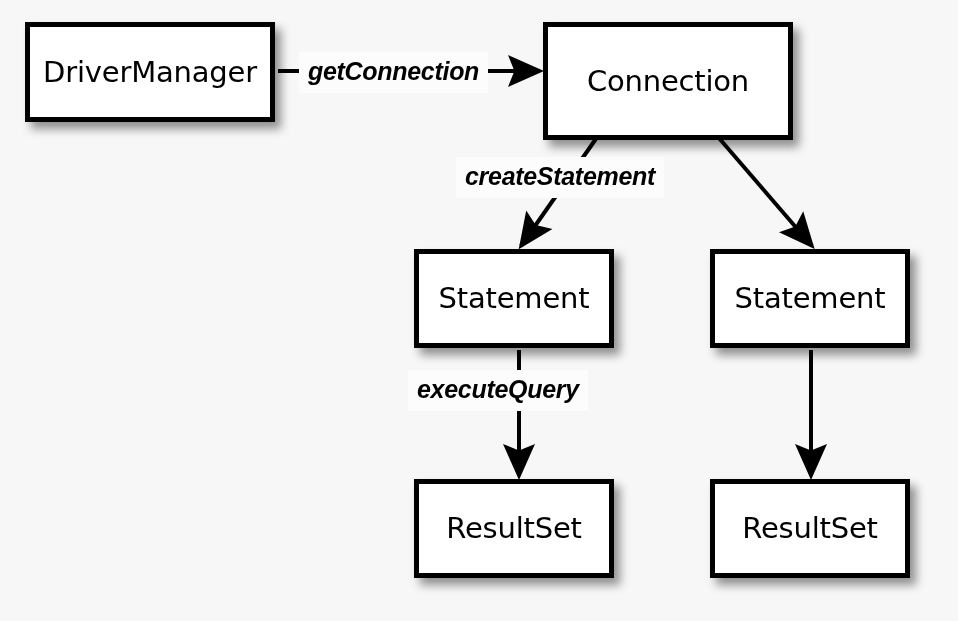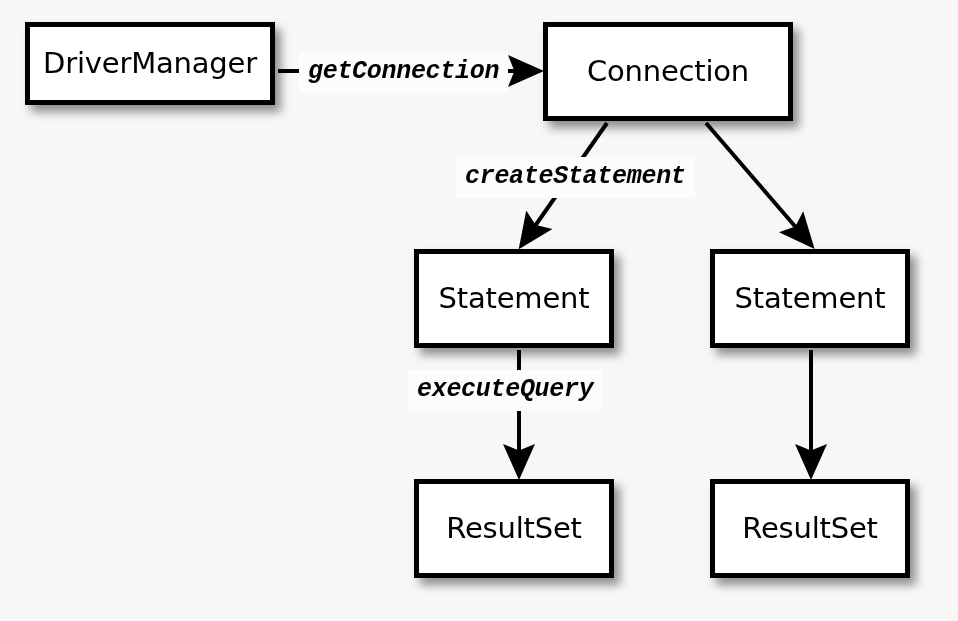--- a/index.html
+++ b/index.html
@@ -44,33 +44,33 @@
     font-weight: 400;
     letter-spacing: -0.2px;
     color: #000000;
     white-space: nowrap;
     line-height: 1;
   }
   .edge-label {
     position: absolute;
     background: #fcfcfc;
     color: #000000;
-    font-family: Liberation Mono, monospace;
+    font-family: Liberation Sans, sans-serif;
     font-style: italic;
     font-weight: 700;
     font-size: 25px;
     letter-spacing: -0.3px;
     line-height: 1;
     white-space: nowrap;
     padding: 7px 9px 9px 9px;
     z-index: 4;
   }
   
-  #node-drivermanager { left: 25px;  top: 22px;  width: 250px; height: 83px; }
-  #node-connection    { left: 543px; top: 22px;  width: 250px; height: 99px; }
+  #node-drivermanager { left: 25px;  top: 22px;  width: 250px; height: 100px; }
+  #node-connection    { left: 543px; top: 22px;  width: 250px; height: 118px; }
   #node-statement-1   { left: 414px; top: 249px; width: 200px; height: 99px; }
   #node-statement-2   { left: 710px; top: 249px; width: 200px; height: 99px; }
   #node-resultset-1   { left: 414px; top: 479px; width: 200px; height: 99px; }
   #node-resultset-2   { left: 710px; top: 479px; width: 200px; height: 99px; }
 
   
   #label-getconnection  { left: 299px; top: 52px; }
   #label-createstatement{ left: 456px; top: 157px; }
   #label-executequery   { left: 408px; top: 370px; }
 </style>

